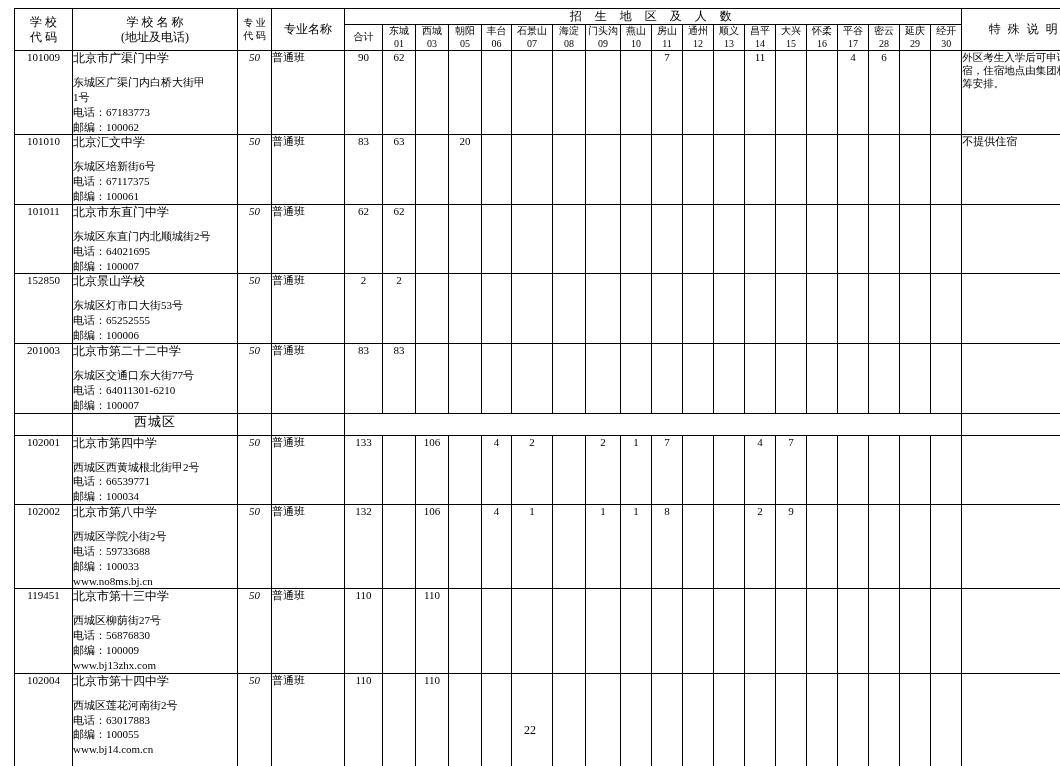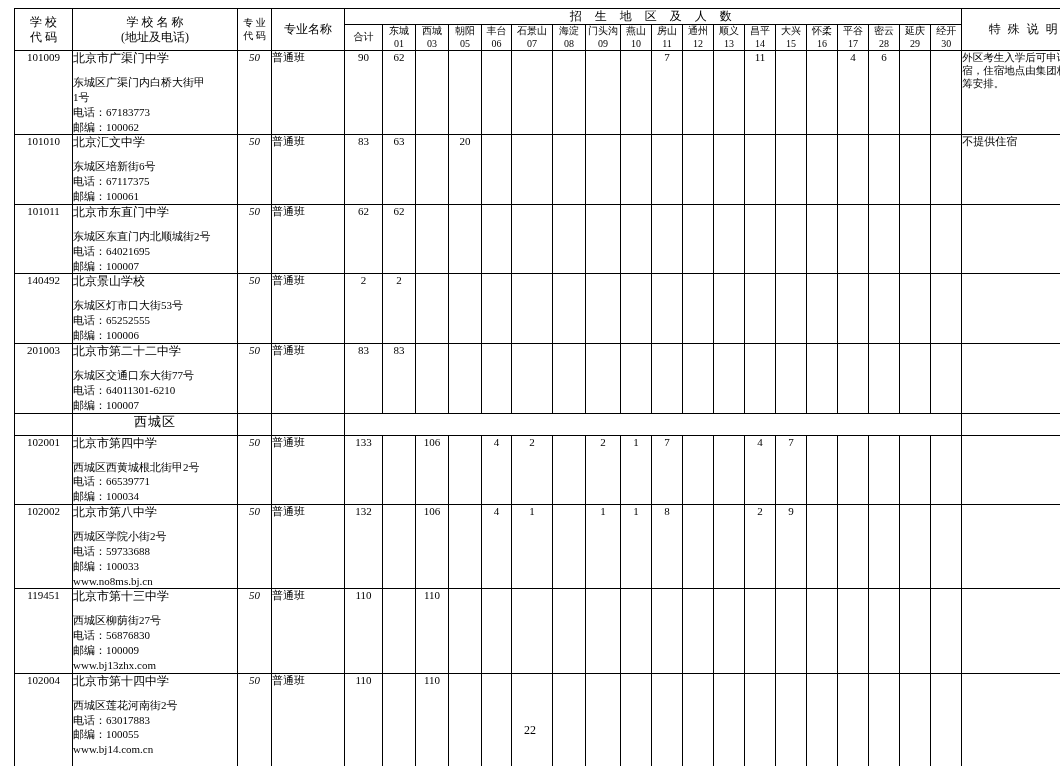--- a/index.html
+++ b/index.html
@@ -345,21 +345,21 @@
         <td class="num"></td>
         <td class="num"></td>
         <td class="num"></td>
         <td class="num"></td>
         <td class="num"></td>
         <td class="num"></td>
         <td class="note2"></td>
       </tr>
 
       <tr style="height:59px">
-        <td class="code-cell">140492</td>
+        <td class="code-cell">152850</td>
         <td class="name-cell">
           <span class="sname">北京景山学校</span>
           <span class="addr">东城区灯市口大街53号</span>
           <span class="line">电话：65252555</span>
           <span class="line">邮编：100006</span>
         </td>
         <td class="mcode">50</td>
         <td class="mname">普通班</td>
         <td class="num">2</td>
         <td class="num">2</td>

